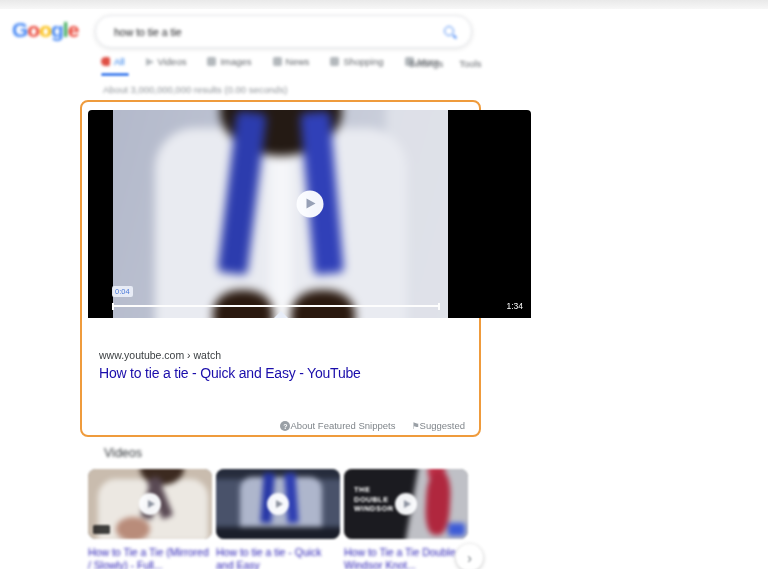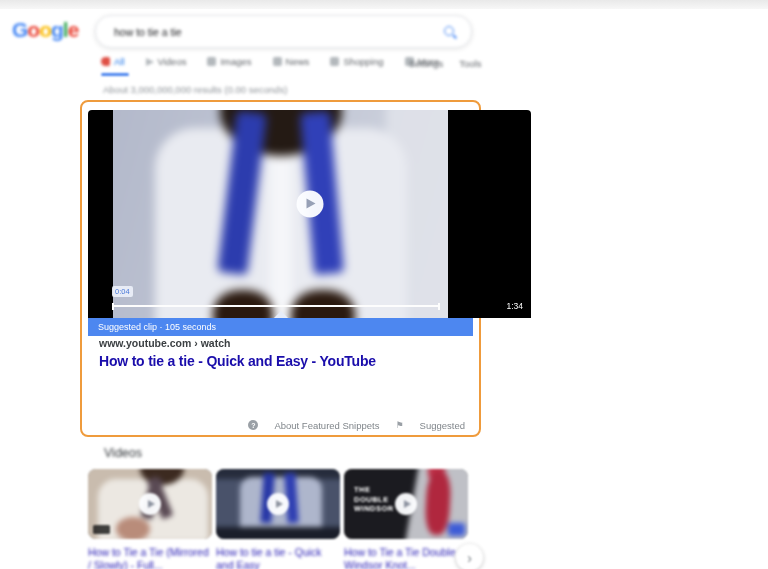--- a/index.html
+++ b/index.html
@@ -76,29 +76,29 @@
   .timebadge{position:absolute;left:24px;bottom:21px;background:rgba(235,240,250,.92);color:#4a79d8;
              font-size:7.5px;padding:1px 3px;border-radius:2px;}
   .timeline{position:absolute;left:24px;bottom:11px;width:328px;height:2px;background:#fdfdfd;}
   .tick{position:absolute;top:-2.5px;width:1.6px;height:7px;background:#fdfdfd;}
   .tick.l{left:0;} .tick.r{right:0;}
   .duration{position:absolute;right:8px;bottom:7px;color:#fff;font-size:8.5px;}
   .caret{position:absolute;left:192px;top:209px;width:0;height:0;border-left:7px solid transparent;
          border-right:7px solid transparent;border-bottom:7px solid #e8edf8;z-index:3;}
   .clipbar{position:absolute;left:6px;top:216px;width:385px;height:18px;background:#4d87f0;color:#fff;
            font-size:9px;line-height:18px;padding-left:10px;box-sizing:border-box;}
-  .card-body{position:absolute;left:6px;top:222px;width:385px;font-weight:bold;}
+  .card-body{position:absolute;left:6px;top:234px;width:385px;}
   .url{margin:13px 0 0 11px;font-size:10.5px;color:#3c4043;}
   .title{display:block;margin:4px 0 0 11px;font-size:14px;letter-spacing:-.2px;color:#1a0dab;text-decoration:none;}
   .chips{display:flex;gap:9px;margin:15px 0 0 11px;}
   .chip{border:1px solid #dfe1e5;border-radius:13px;padding:3px 10px;font-size:10px;color:#3c4043;
         background:#fff;white-space:nowrap;}
   .card-footer{position:absolute;right:14px;top:318px;display:flex;gap:16px;align-items:center;
                font-size:9.5px;color:#80868b;}
-  .foot-item{display:flex;align-items:flex-start;gap:16px;}
+  .foot-item{display:flex;align-items:flex-end;gap:0;}
   .help-icon{display:inline-flex;align-items:center;justify-content:center;width:10px;height:10px;
              border-radius:50%;background:#9aa0a6;color:#fff;font-size:7px;font-weight:700;}
   .flag-icon{font-size:9px;color:#9aa0a6;}
 
   
   .videos-heading{position:absolute;left:104px;top:446px;font-size:12.5px;color:#33373b;}
   .thumbs{position:absolute;left:88px;top:469px;display:flex;gap:4px;}
   .thumb{position:relative;width:124px;height:70px;border-radius:8px;overflow:hidden;background:#888;}
   .thumb-art{position:absolute;left:-6px;top:-6px;right:-6px;bottom:-6px;filter:blur(2.5px);}
   .t1 .thumb-art{background:#c9bcae;}
@@ -198,21 +198,20 @@
         <span class="tri"></span>
       </div>
       <div class="timebadge">0:04</div>
       <div class="timeline">
         <span class="tick l"></span>
         <span class="tick r"></span>
       </div>
       <div class="duration">1:34</div>
     </div>
     <div class="caret"></div>
-    <div class="clipbar">Suggested clip · 105 seconds</div>
 
     <div class="card-body">
       <div class="url">www.youtube.com › watch</div>
       <a class="title" href="#">How to tie a tie - Quick and Easy - YouTube</a>
     </div>
 
     <div class="card-footer">
       <span class="foot-item">
         <span class="help-icon">?</span>
         <span>About Featured Snippets</span>

